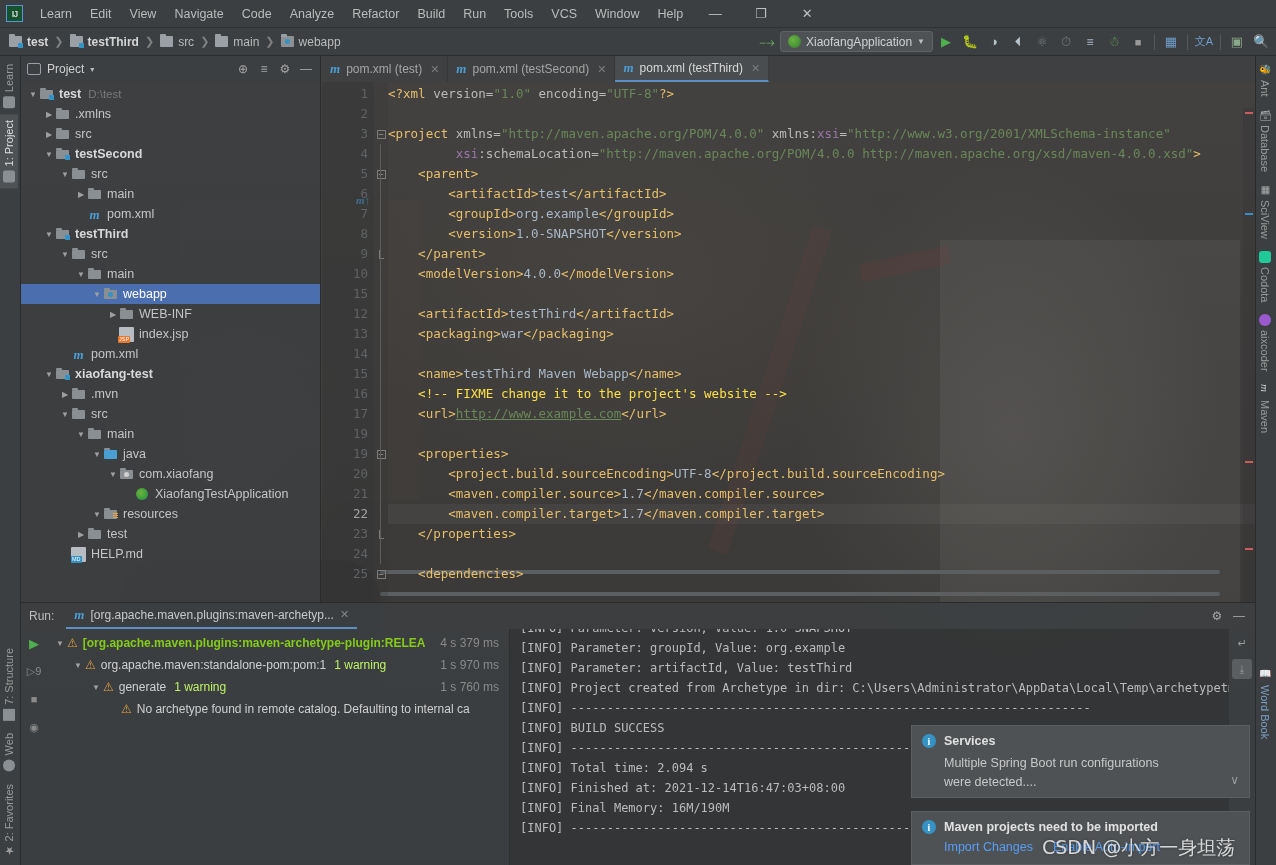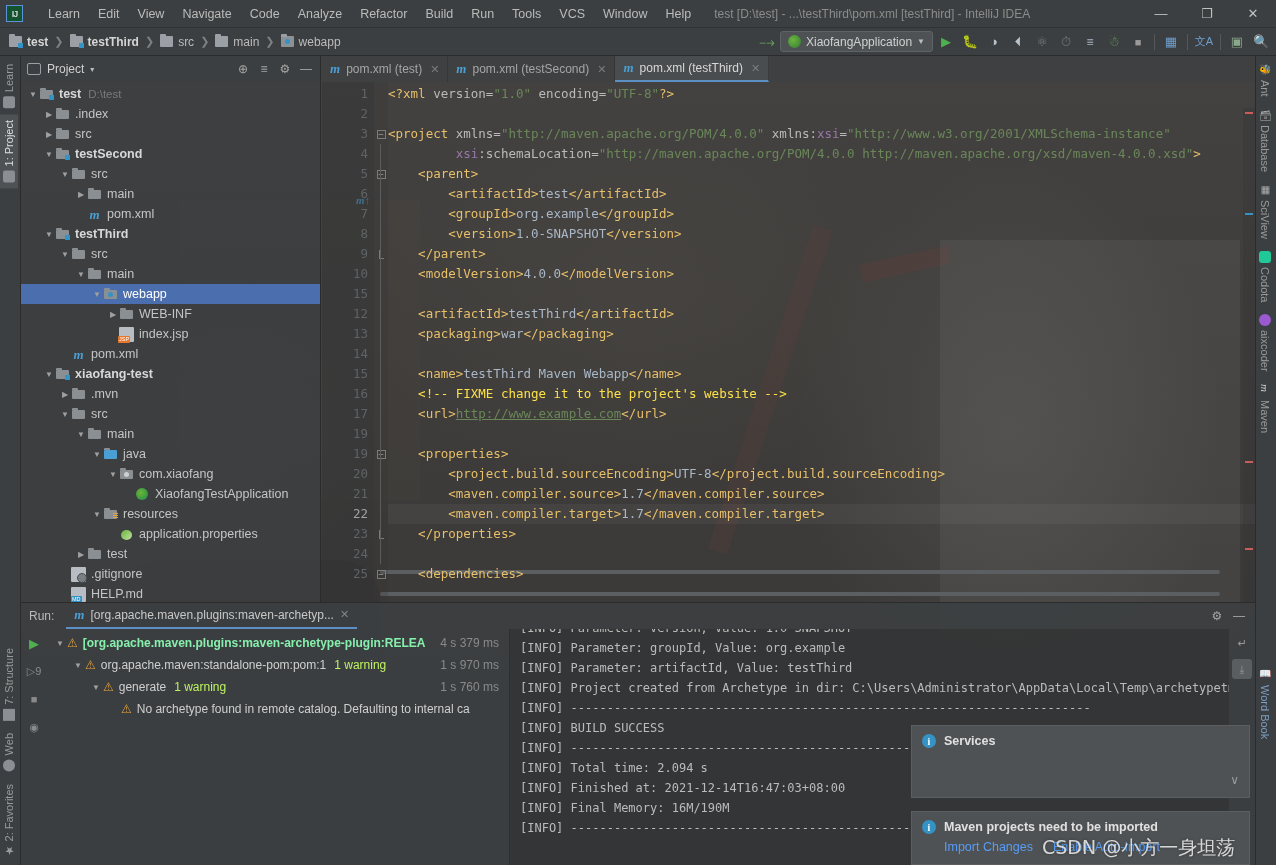--- a/index.html
+++ b/index.html
@@ -25,21 +25,21 @@
   .bg-shape{ position:absolute; }
 
   
   .titlebar{
     position:relative; z-index:5; height:28px; background:#3c3f41;
     display:flex; align-items:center; padding-left:6px; border-bottom:1px solid #323232;
   }
   .ij-logo{
     width:17px; height:17px; border:1px solid #5b93d8; background:#14532d;
     display:flex; align-items:center; justify-content:center;
-    font-size:9px; color:#cfd2d4; font-weight:bold; margin-right:16px; letter-spacing:-1px;
+    font-size:9px; color:#cfd2d4; font-weight:bold; margin-right:8px; letter-spacing:-1px;
   }
   .menubar{ display:flex; align-items:center; gap:0px; }
   .menu-item{
     padding:3px 9px; color:#bbbbbb; font-size:12.5px; cursor:default;
   }
   .title-text{
     flex:1; text-align:left; color:#8c8c8c; font-size:12px; padding-left:14px;
     white-space:nowrap; overflow:hidden;
   }
   .win-btns{ display:flex; align-items:center; }
@@ -244,21 +244,21 @@
   .run-side{
     width:26px; flex:none; display:flex; flex-direction:column; align-items:center; padding-top:4px; gap:8px;
   }
   .rs-ic{ width:20px; height:20px; display:flex; align-items:center; justify-content:center; color:#9a9a9a; font-size:11px; }
   .tree-pane{
     width:462px; flex:none; overflow:hidden; font-size:12px; padding-top:3px;
   }
   .trl{ height:22px; display:flex; align-items:center; white-space:nowrap; }
   .warn{ color:#e8a33d; font-size:12px; margin-right:5px; flex:none; }
   .trl .nm{ color:#cfcfcf; }
-  .trl .nm.b{ font-weight:bold; color:#86efac; }
+  .trl .nm.b{ font-weight:bold; color:#84cc16; }
   .trl .sub{ color:#bef264; margin-left:8px; }
   .trl .tm{ color:#8a8a8a; margin-left:auto; padding-right:10px; }
   .trl .arrow{ width:14px; }
   .console{
     flex:1; overflow:hidden; font-family:"DejaVu Sans Mono", monospace; font-size:12px;
     line-height:20px; color:#bbbbbb; padding-top:1px; white-space:pre;
     background:rgba(43,43,43,0.45); border-left:1px solid rgba(43,43,43,0.6);
     padding-left:10px;
   }
 
@@ -314,21 +314,20 @@
       <div class="menu-item">Code</div>
       <div class="menu-item">Analyze</div>
       <div class="menu-item">Refactor</div>
       <div class="menu-item">Build</div>
       <div class="menu-item">Run</div>
       <div class="menu-item">Tools</div>
       <div class="menu-item">VCS</div>
       <div class="menu-item">Window</div>
       <div class="menu-item">Help</div>
     </div>
-    <div class="title-text">test [D:\test] - ...\testThird\pom.xml [testThird] - IntelliJ IDEA</div>
     <div class="win-btns">
       <div class="win-btn">—</div>
       <div class="win-btn">❐</div>
       <div class="win-btn close">✕</div>
     </div>
   </div>
 
   <div class="navbar">
     <div class="crumb bold">
       <span class="folder-ic mod"></span>
@@ -461,21 +460,21 @@
             <i></i>
           </span>
           <span class="tlabel b">test</span>
           <span class="tpath">D:\test</span>
         </div>
         <div class="trow" style="padding-left: 22px;">
           <span class="arrow">▶</span>
           <span class="ic folder">
             <i></i>
           </span>
-          <span class="tlabel">.index</span>
+          <span class="tlabel">.xmlns</span>
         </div>
         <div class="trow" style="padding-left: 22px;">
           <span class="arrow">▶</span>
           <span class="ic folder">
             <i></i>
           </span>
           <span class="tlabel">src</span>
         </div>
         <div class="trow" style="padding-left: 22px;">
           <span class="arrow">▼</span>
@@ -595,36 +594,26 @@
           <span class="ic spring"></span>
           <span class="tlabel">XiaofangTestApplication</span>
         </div>
         <div class="trow" style="padding-left: 70px;">
           <span class="arrow">▼</span>
           <span class="ic folder res">
             <i></i>
           </span>
           <span class="tlabel">resources</span>
         </div>
-        <div class="trow" style="padding-left: 86px;">
-          <span class="arrow"></span>
-          <span class="ic props"></span>
-          <span class="tlabel">application.properties</span>
-        </div>
         <div class="trow" style="padding-left: 54px;">
           <span class="arrow">▶</span>
           <span class="ic folder">
             <i></i>
           </span>
           <span class="tlabel">test</span>
-        </div>
-        <div class="trow" style="padding-left: 38px;">
-          <span class="arrow"></span>
-          <span class="ic gitig"></span>
-          <span class="tlabel">.gitignore</span>
         </div>
         <div class="trow" style="padding-left: 38px;">
           <span class="arrow"></span>
           <span class="ic md"></span>
           <span class="tlabel">HELP.md</span>
         </div>
       </div>
   </div>
 
   <div class="editor-wrap">
@@ -779,20 +768,22 @@
         <div class="rs-ic" style="background:#5a5e60;border-radius:3px;">⤓</div>
       </div>
     </div>
   </div>
 
   <div class="notif" style="left:911px;top:725px;width:339px;height:73px;">
     <div class="row1">
       <span class="info-ic">i</span>
       <span>Services</span>
     </div>
+    <div class="body" style="white-space:pre-line;">Multiple Spring Boot run configurations
+were detected....</div>
     <div class="chev">∨</div>
   </div>
 
   <div class="notif" style="left:911px;top:811px;width:339px;height:54px;">
     <div class="row1">
       <span class="info-ic">i</span>
       <span>Maven projects need to be imported</span>
     </div>
     <div class="links">
       <a href="#">Import Changes</a>

